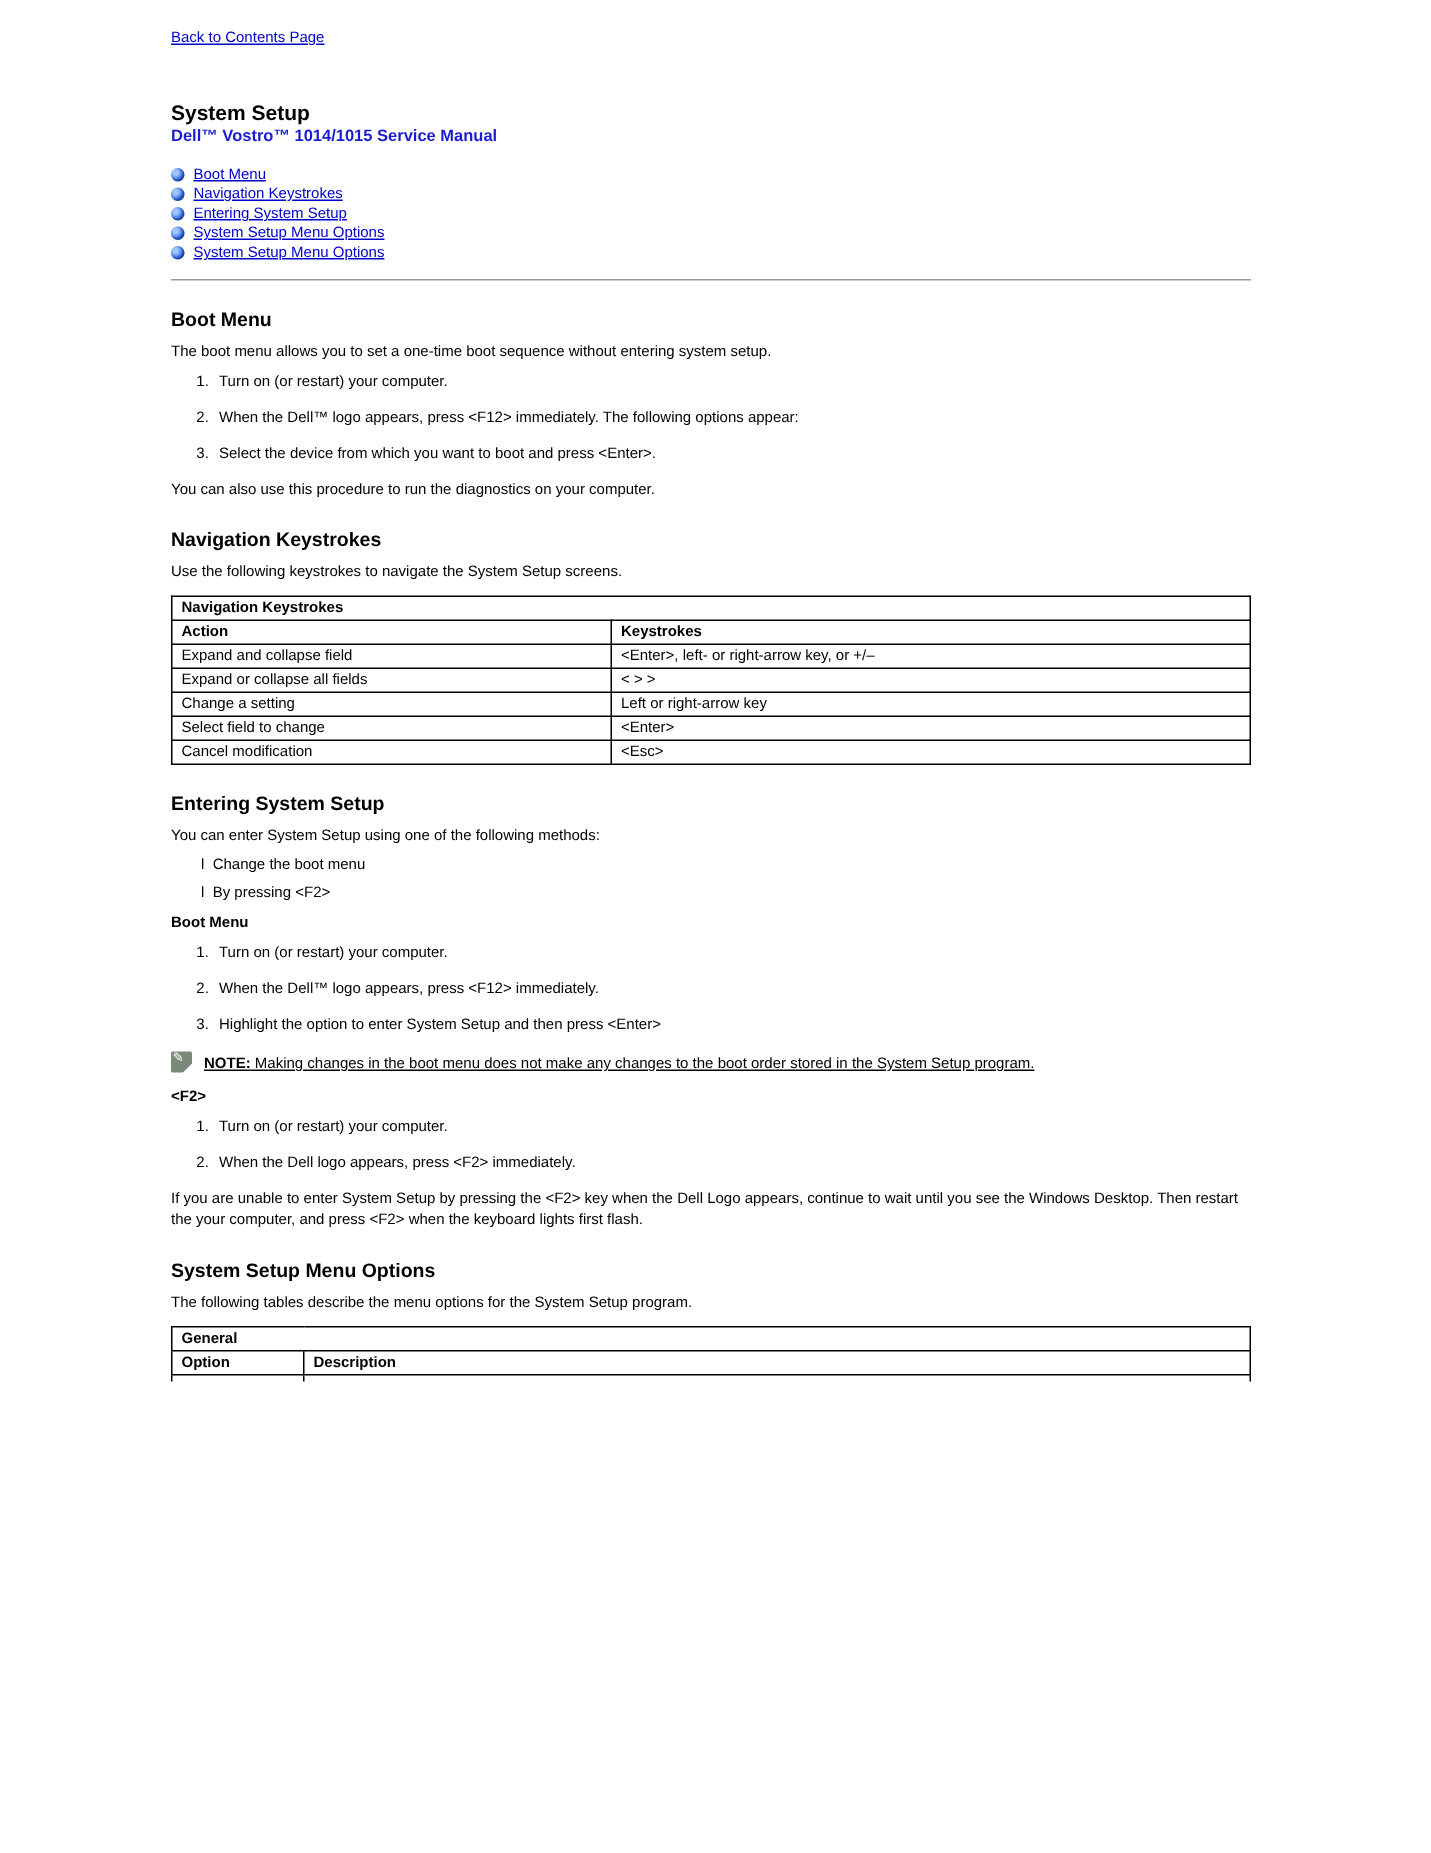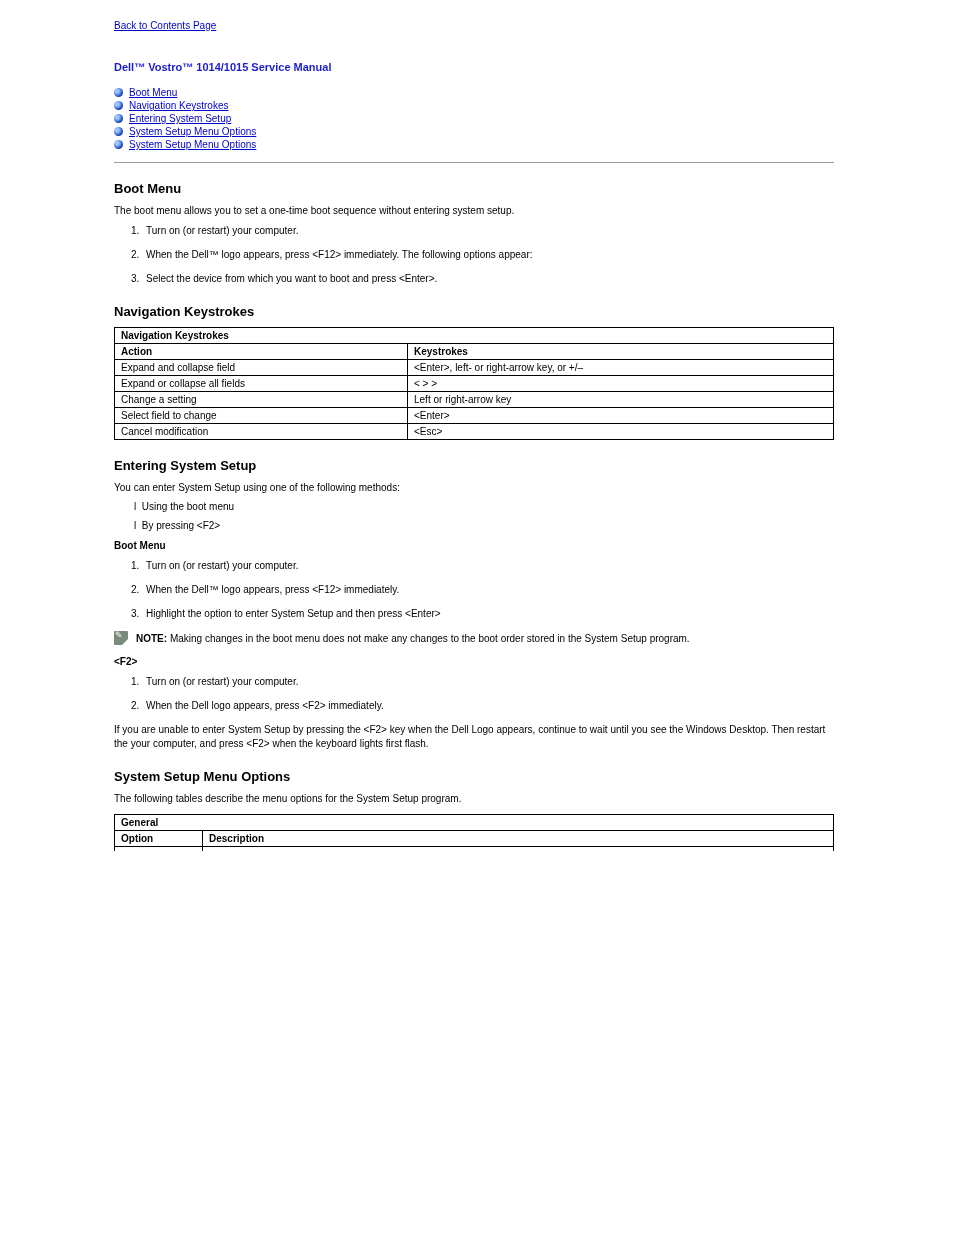--- a/index.html
+++ b/index.html
@@ -41,41 +41,42 @@
     margin: 8px 0 16px 0;
     font-size: 10px;
   }
   table.grid td, table.grid th {
     border: 1px solid #000;
     padding: 2px 6px;
     text-align: left;
     vertical-align: top;
   }
   table.grid .header-cell { font-weight: bold; }
-  .note-row { display: flex; gap: 8px; align-items: center; margin: 10px 0; }
+  .note-row { display: flex; gap: 8px; align-items: flex-end; margin: 10px 0; text-decoration: underline; }
   .note-icon {
     width: 14px; height: 14px; background: #7a8a7a; position: relative; flex-shrink: 0;
     border-radius: 1px;
   }
   .note-icon::before {
     content: ""; position: absolute; right: -1px; bottom: -1px;
     border: 4px solid transparent; border-right-color: #fff; border-bottom-color: #fff;
   }
   .note-icon::after {
     content: "✎"; color: #fff; font-size: 9px; position: absolute; left: 1px; top: -1px;
   }
   .notelabel { font-weight: bold; }
   .col-narrow { width: 75px; }
 </style>
 </head>
 <body>
 
 <div class="page">
   <a class="back-link" href="#">Back to Contents Page</a>
 
+  <div class="heading">System Setup</div>
   <div class="subtitle">Dell™ Vostro™ 1014/1015 Service Manual</div>
 
   <ul class="toc">
     <li>
         <span class="bullet-icon"></span>
         <a href="#">Boot Menu</a>
       </li>
     <li>
         <span class="bullet-icon"></span>
         <a href="#">Navigation Keystrokes</a>
@@ -100,23 +101,25 @@
   <div class="section-h">Boot Menu</div>
   <p>The boot menu allows you to set a one-time boot sequence without entering system setup.</p>
 
   <ol class="steps">
     <li>Turn on (or restart) your computer.</li>
     <li>
       <span>When the Dell™ logo appears, press &lt;F12&gt; immediately. The following options appear:</span>
     </li>
     <li>Select the device from which you want to boot and press &lt;Enter&gt;.</li>
   </ol>
+  <p>You can also use this procedure to run the diagnostics on your computer.</p>
 
   
   <div class="section-h">Navigation Keystrokes</div>
+  <p>Use the following keystrokes to navigate the System Setup screens.</p>
 
   <table class="grid">
     <tbody>
         <tr>
           <td colspan="2" class="header-cell">Navigation Keystrokes</td>
         </tr>
     <tr>
           <td class="header-cell" style="width:280px">Action</td>
           <td class="header-cell">Keystrokes</td>
         </tr>
@@ -140,21 +143,21 @@
           <td>Cancel modification</td>
           <td>&lt;Esc&gt;</td>
         </tr>
   </tbody>
     </table>
 
   
   <div class="section-h">Entering System Setup</div>
   <p>You can enter System Setup using one of the following methods:</p>
   <ol class="sub" style="list-style-type: none; padding-left: 20px;">
-    <li style="list-style-type: none;">l&nbsp;&nbsp;<span>Using the boot menu</span></li>
+    <li style="list-style-type: none;">l&nbsp;&nbsp;<span>Change the boot menu</span></li>
     <li style="list-style-type: none;">l&nbsp;&nbsp;<span>By pressing &lt;F2&gt;</span></li>
   </ol>
 
   <p class="bold">Boot Menu</p>
   <ol class="steps">
     <li>Turn on (or restart) your computer.</li>
     <li>When the Dell™ logo appears, press &lt;F12&gt; immediately.</li>
     <li>Highlight the option to enter System Setup and then press &lt;Enter&gt;</li>
   </ol>
 

